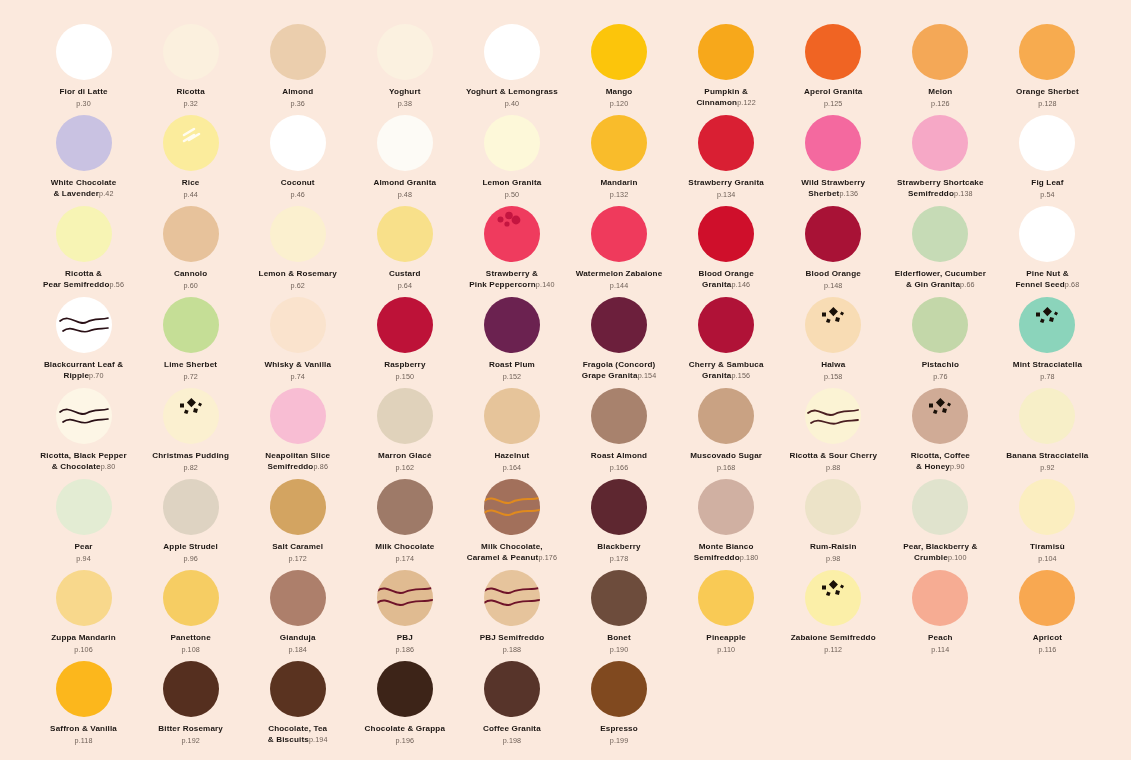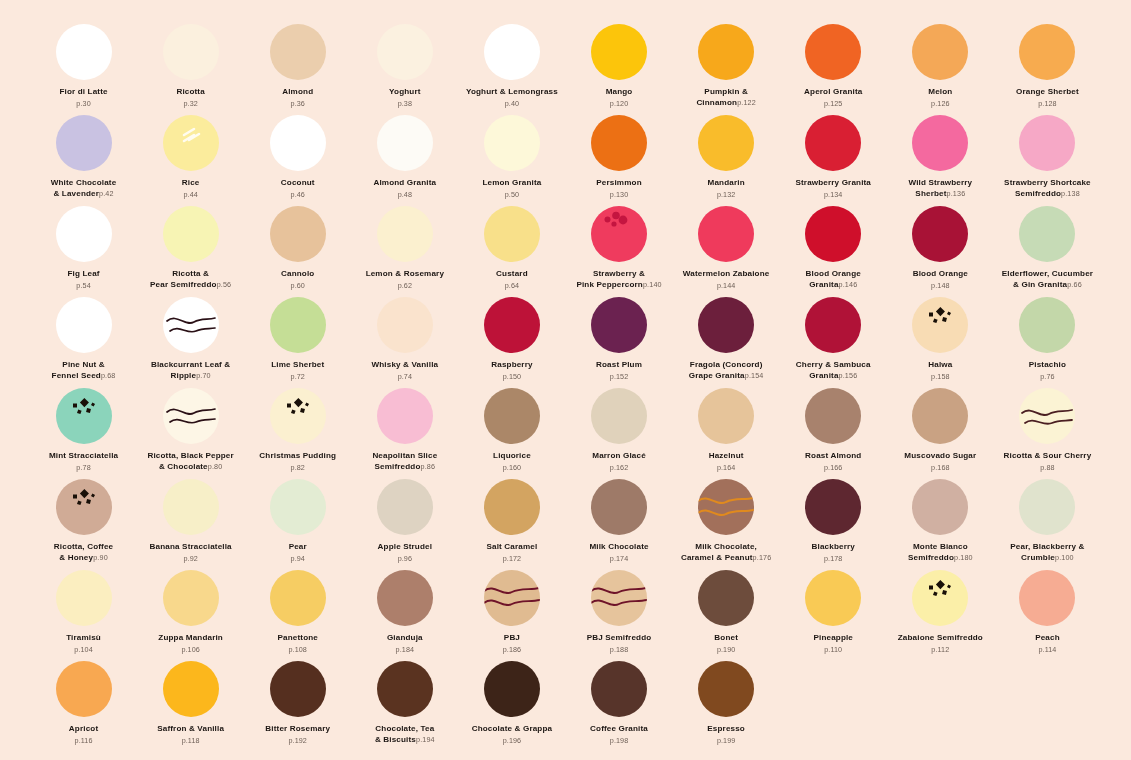--- a/index.html
+++ b/index.html
@@ -188,27 +188,20 @@
     </div>
     <div class="cell">
       <div class="swatch-wrap">
         <div class="swatch" title="Lemon Granita" style="background: rgb(253, 248, 217);"></div>
       </div>
       <div class="label">Lemon Granita</div>
       <div class="page">p.50</div>
     </div>
     <div class="cell">
       <div class="swatch-wrap">
-        <div class="swatch" title="Persimmon" style="background: rgb(236, 112, 20);"></div>
-      </div>
-      <div class="label">Persimmon</div>
-      <div class="page">p.130</div>
-    </div>
-    <div class="cell">
-      <div class="swatch-wrap">
         <div class="swatch" title="Mandarin" style="background: rgb(249, 188, 43);"></div>
       </div>
       <div class="label">Mandarin</div>
       <div class="page">p.132</div>
     </div>
     <div class="cell">
       <div class="swatch-wrap">
         <div class="swatch" title="Strawberry Granita" style="background: rgb(217, 31, 51);"></div>
       </div>
       <div class="label">Strawberry Granita</div>
@@ -450,27 +443,20 @@
     </div>
     <div class="cell">
       <div class="swatch-wrap">
         <div class="swatch" title="Neapolitan Slice
 Semifreddo" style="background: rgb(248, 189, 211);"></div>
       </div>
       <div class="label"><span class="label-row">Neapolitan Slice</span><span class="label-row">Semifreddo<span class="inline-page">p.86</span></span></div>
     </div>
     <div class="cell">
       <div class="swatch-wrap">
-        <div class="swatch" title="Liquorice" style="background: rgb(171, 135, 104);"></div>
-      </div>
-      <div class="label">Liquorice</div>
-      <div class="page">p.160</div>
-    </div>
-    <div class="cell">
-      <div class="swatch-wrap">
         <div class="swatch" title="Marron Glacé" style="background: rgb(224, 210, 187);"></div>
       </div>
       <div class="label">Marron Glacé</div>
       <div class="page">p.162</div>
     </div>
     <div class="cell">
       <div class="swatch-wrap">
         <div class="swatch" title="Hazelnut" style="background: rgb(230, 196, 154);"></div>
       </div>
       <div class="label">Hazelnut</div>
@@ -582,20 +568,27 @@
     </div>
     <div class="cell">
       <div class="swatch-wrap">
         <div class="swatch" title="Monte Bianco
 Semifreddo" style="background: rgb(208, 176, 162);"></div>
       </div>
       <div class="label"><span class="label-row">Monte Bianco</span><span class="label-row">Semifreddo<span class="inline-page">p.180</span></span></div>
     </div>
     <div class="cell">
       <div class="swatch-wrap">
+        <div class="swatch" title="Rum-Raisin" style="background: rgb(236, 227, 200);"></div>
+      </div>
+      <div class="label">Rum-Raisin</div>
+      <div class="page">p.98</div>
+    </div>
+    <div class="cell">
+      <div class="swatch-wrap">
         <div class="swatch" title="Pear, Blackberry &amp;
 Crumble" style="background: rgb(224, 227, 205);"></div>
       </div>
       <div class="label"><span class="label-row">Pear, Blackberry &amp;</span><span class="label-row">Crumble<span class="inline-page">p.100</span></span></div>
     </div>
     <div class="cell">
       <div class="swatch-wrap">
         <div class="swatch" title="Tiramisù" style="background: rgb(251, 238, 192);"></div>
       </div>
       <div class="label">Tiramisù</div>

